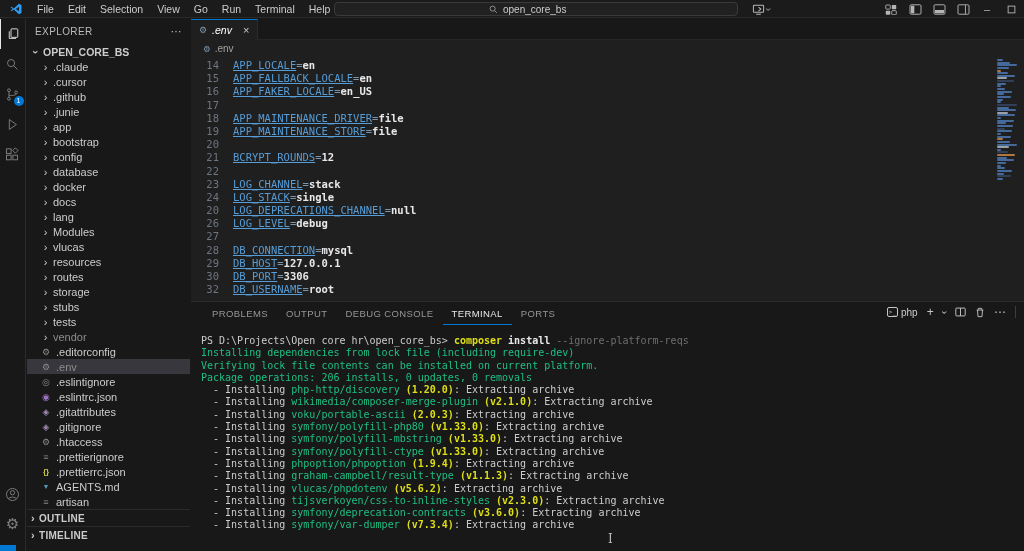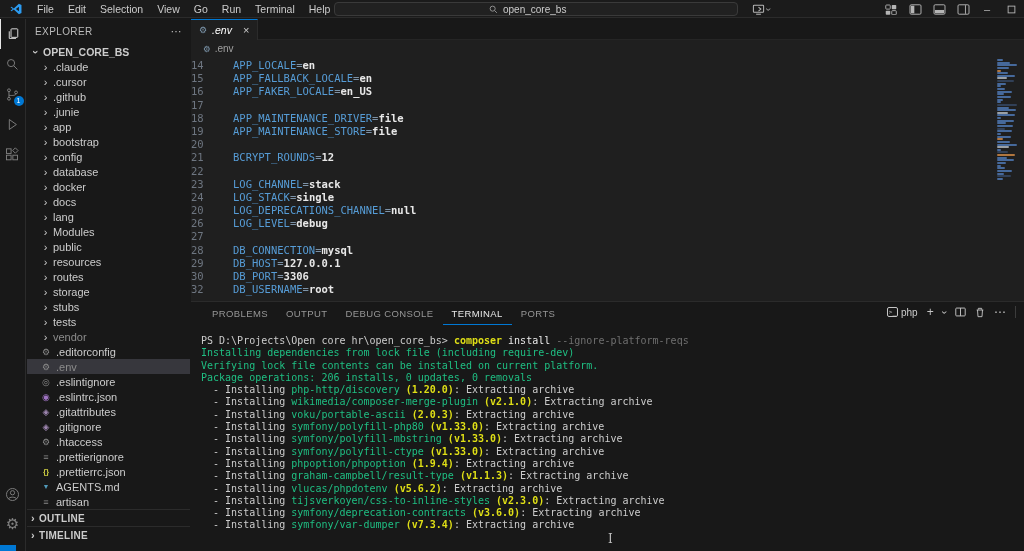--- a/index.html
+++ b/index.html
@@ -57,22 +57,22 @@
     display:flex; align-items:center; gap:5px; padding:0 8px; cursor:pointer; }
   #tab-env .gear { color:#7d97ad; font-size:9px; }
   #tab-env .t-label { color:#ffffff; font-size:10.5px; font-style:italic; }
   #tab-env .t-close { color:#cccccc; font-size:11px; margin-left:6px; }
   #breadcrumb { height:17px; display:flex; align-items:center; gap:4px; padding-left:12px; color:#a0a0a0; font-size:10px; }
   #breadcrumb .gear { color:#7d97ad; font-size:8.5px; }
 
   #code { position:relative; height:243px; overflow:hidden; padding-top:2px; }
   .cline { height:13.2px; line-height:13.2px; font-size:10.5px; white-space:pre;
     font-family:"DejaVu Sans Mono", monospace; }
-  .cline .num { display:inline-block; width:28px; text-align:left; margin-right:14px; color:#6e7681; }
-  .ek { color:#569cd6; }
+  .cline .num { display:inline-block; width:28px; text-align:right; margin-right:14px; color:#6e7681; }
+  .ek { color:#569cd6;text-decoration:underline; }
   .eq { color:#7d93a8; }
   .ev { color:#e8e8e8; font-weight:bold; }
 
   #minimap { position:absolute; right:2px; top:2px; width:25px; }
   .mm-stripe { height:2px; margin-bottom:0.65px; border-radius:1px; }
 
   
   #panel { position:absolute; left:0; top:282px; width:833px; height:250px; background:#181818; border-top:1px solid #2b2b2b; }
   #panel-tabs { height:23px; display:flex; padding-left:12px; }
   .ptab { font-size:9.5px; letter-spacing:.4px; color:#969696; padding:0 9px; height:23px; line-height:23px; cursor:pointer; }
@@ -80,21 +80,21 @@
   #panel-actions { position:absolute; right:8px; top:3px; display:flex; align-items:center; gap:9px; color:#c5c5c5; }
   #term-badge { display:flex; align-items:center; gap:3px; font-size:10px; color:#cccccc; }
   #term-glyph { width:11px; height:10px; border:1px solid #c5c5c5; border-radius:2px; font-size:6px; line-height:8px; text-align:center;
     font-family:"DejaVu Sans Mono", monospace; color:#c5c5c5; }
   .pa-ico { cursor:pointer; display:flex; align-items:center; font-size:12px; color:#c5c5c5; }
   #pa-sep { width:1px; height:12px; background:#3c3c3c; }
 
   #terminal { padding:10px 0 0 10px; }
   .tline { height:12.3px; line-height:12.3px; font-size:10px; white-space:pre; font-family:"DejaVu Sans Mono", monospace; }
   .c-fg { color:#cccccc; }
-  .c-fgb { color:#e9e9e9; font-weight:normal; }
+  .c-fgb { color:#e9e9e9; font-weight:bold; }
   .c-green { color:#1fbf83; }
   .c-yellow { color:#dfdf16; font-weight:bold; }
   .c-dim { color:#6f6f6f; }
 
   
   #status-sliver { position:absolute; left:0; top:545px; width:16px; height:6px; background:#0078d4; }
   #mouse-cursor { position:absolute; left:608px; top:532px; color:#bdbdbd; font-size:12px;
     font-family:"DejaVu Serif", serif; pointer-events:none; }
   svg { display:block; }
 </style>
@@ -300,21 +300,21 @@
       <div class="tree-row">
         <span class="tw">
           <span class="chevr">›</span>
         </span>
         <span class="lbl">Modules</span>
       </div>
       <div class="tree-row">
         <span class="tw">
           <span class="chevr">›</span>
         </span>
-        <span class="lbl">public</span>
+        <span class="lbl">vlucas</span>
       </div>
       <div class="tree-row">
         <span class="tw">
           <span class="chevr">›</span>
         </span>
         <span class="lbl">resources</span>
       </div>
       <div class="tree-row">
         <span class="tw">
           <span class="chevr">›</span>

